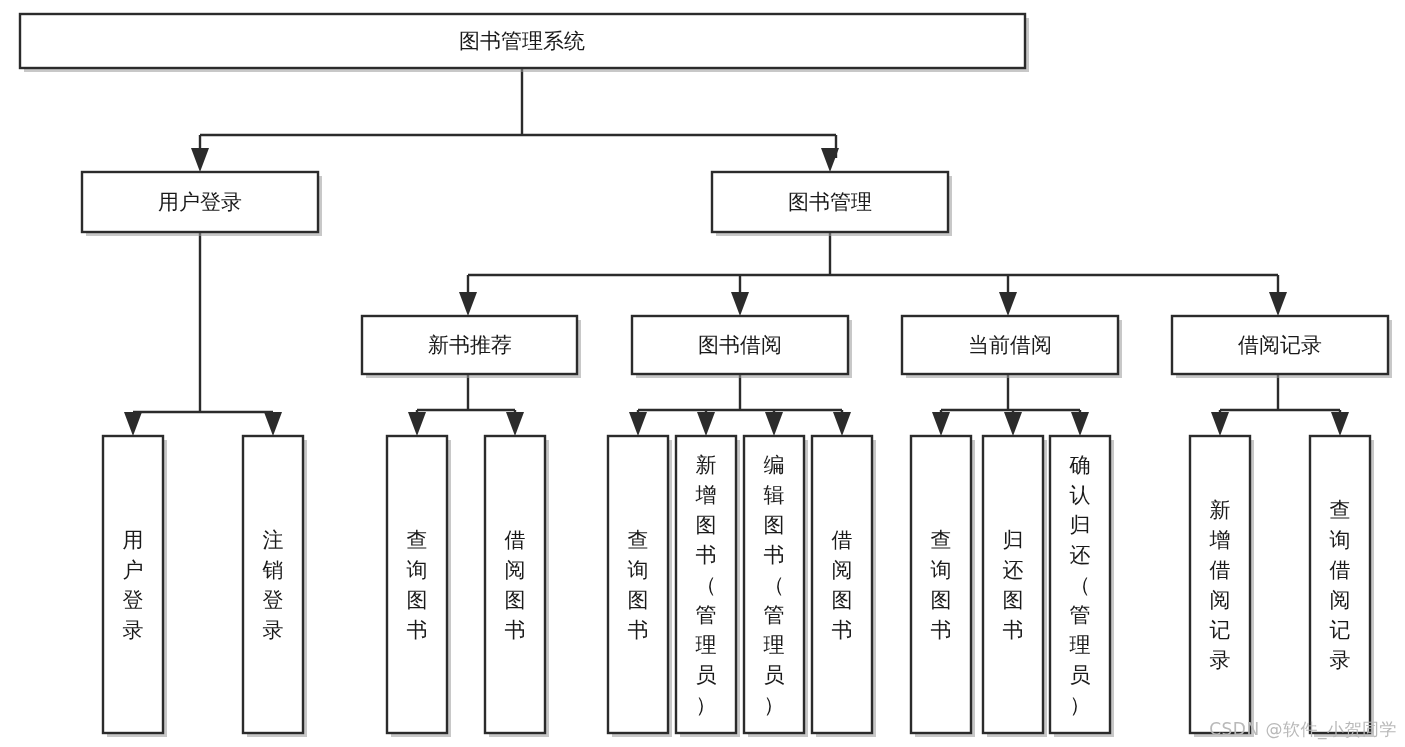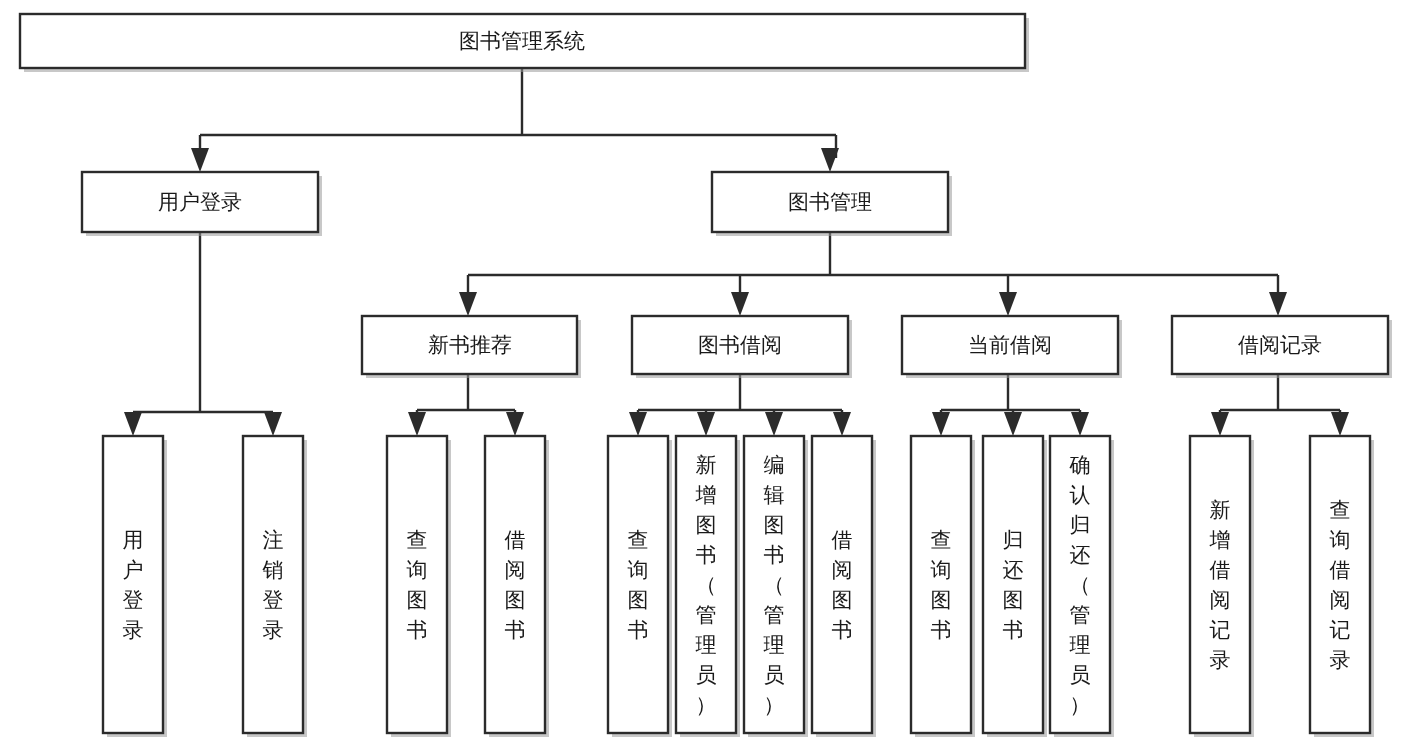--- a/index.html
+++ b/index.html
@@ -222,13 +222,14 @@
         </g>
         <g>
           <rect class="node-box-shadow" x="1314" y="440" width="60" height="297"></rect>
           <rect class="node-box" x="1310" y="436" width="60" height="297"></rect>
           <text class="node-label-vertical" x="1340" y="516.5"><tspan x="1340" dy="0">查</tspan><tspan x="1340" dy="30">询</tspan><tspan x="1340" dy="30">借</tspan><tspan x="1340" dy="30">阅</tspan><tspan x="1340" dy="30">记</tspan><tspan x="1340" dy="30">录</tspan></text>
         </g>
       </g>
 
   </svg>
 
+  <div class="watermark-text">CSDN @软件_小贺同学</div>
 </div>
 
 </body></html>

